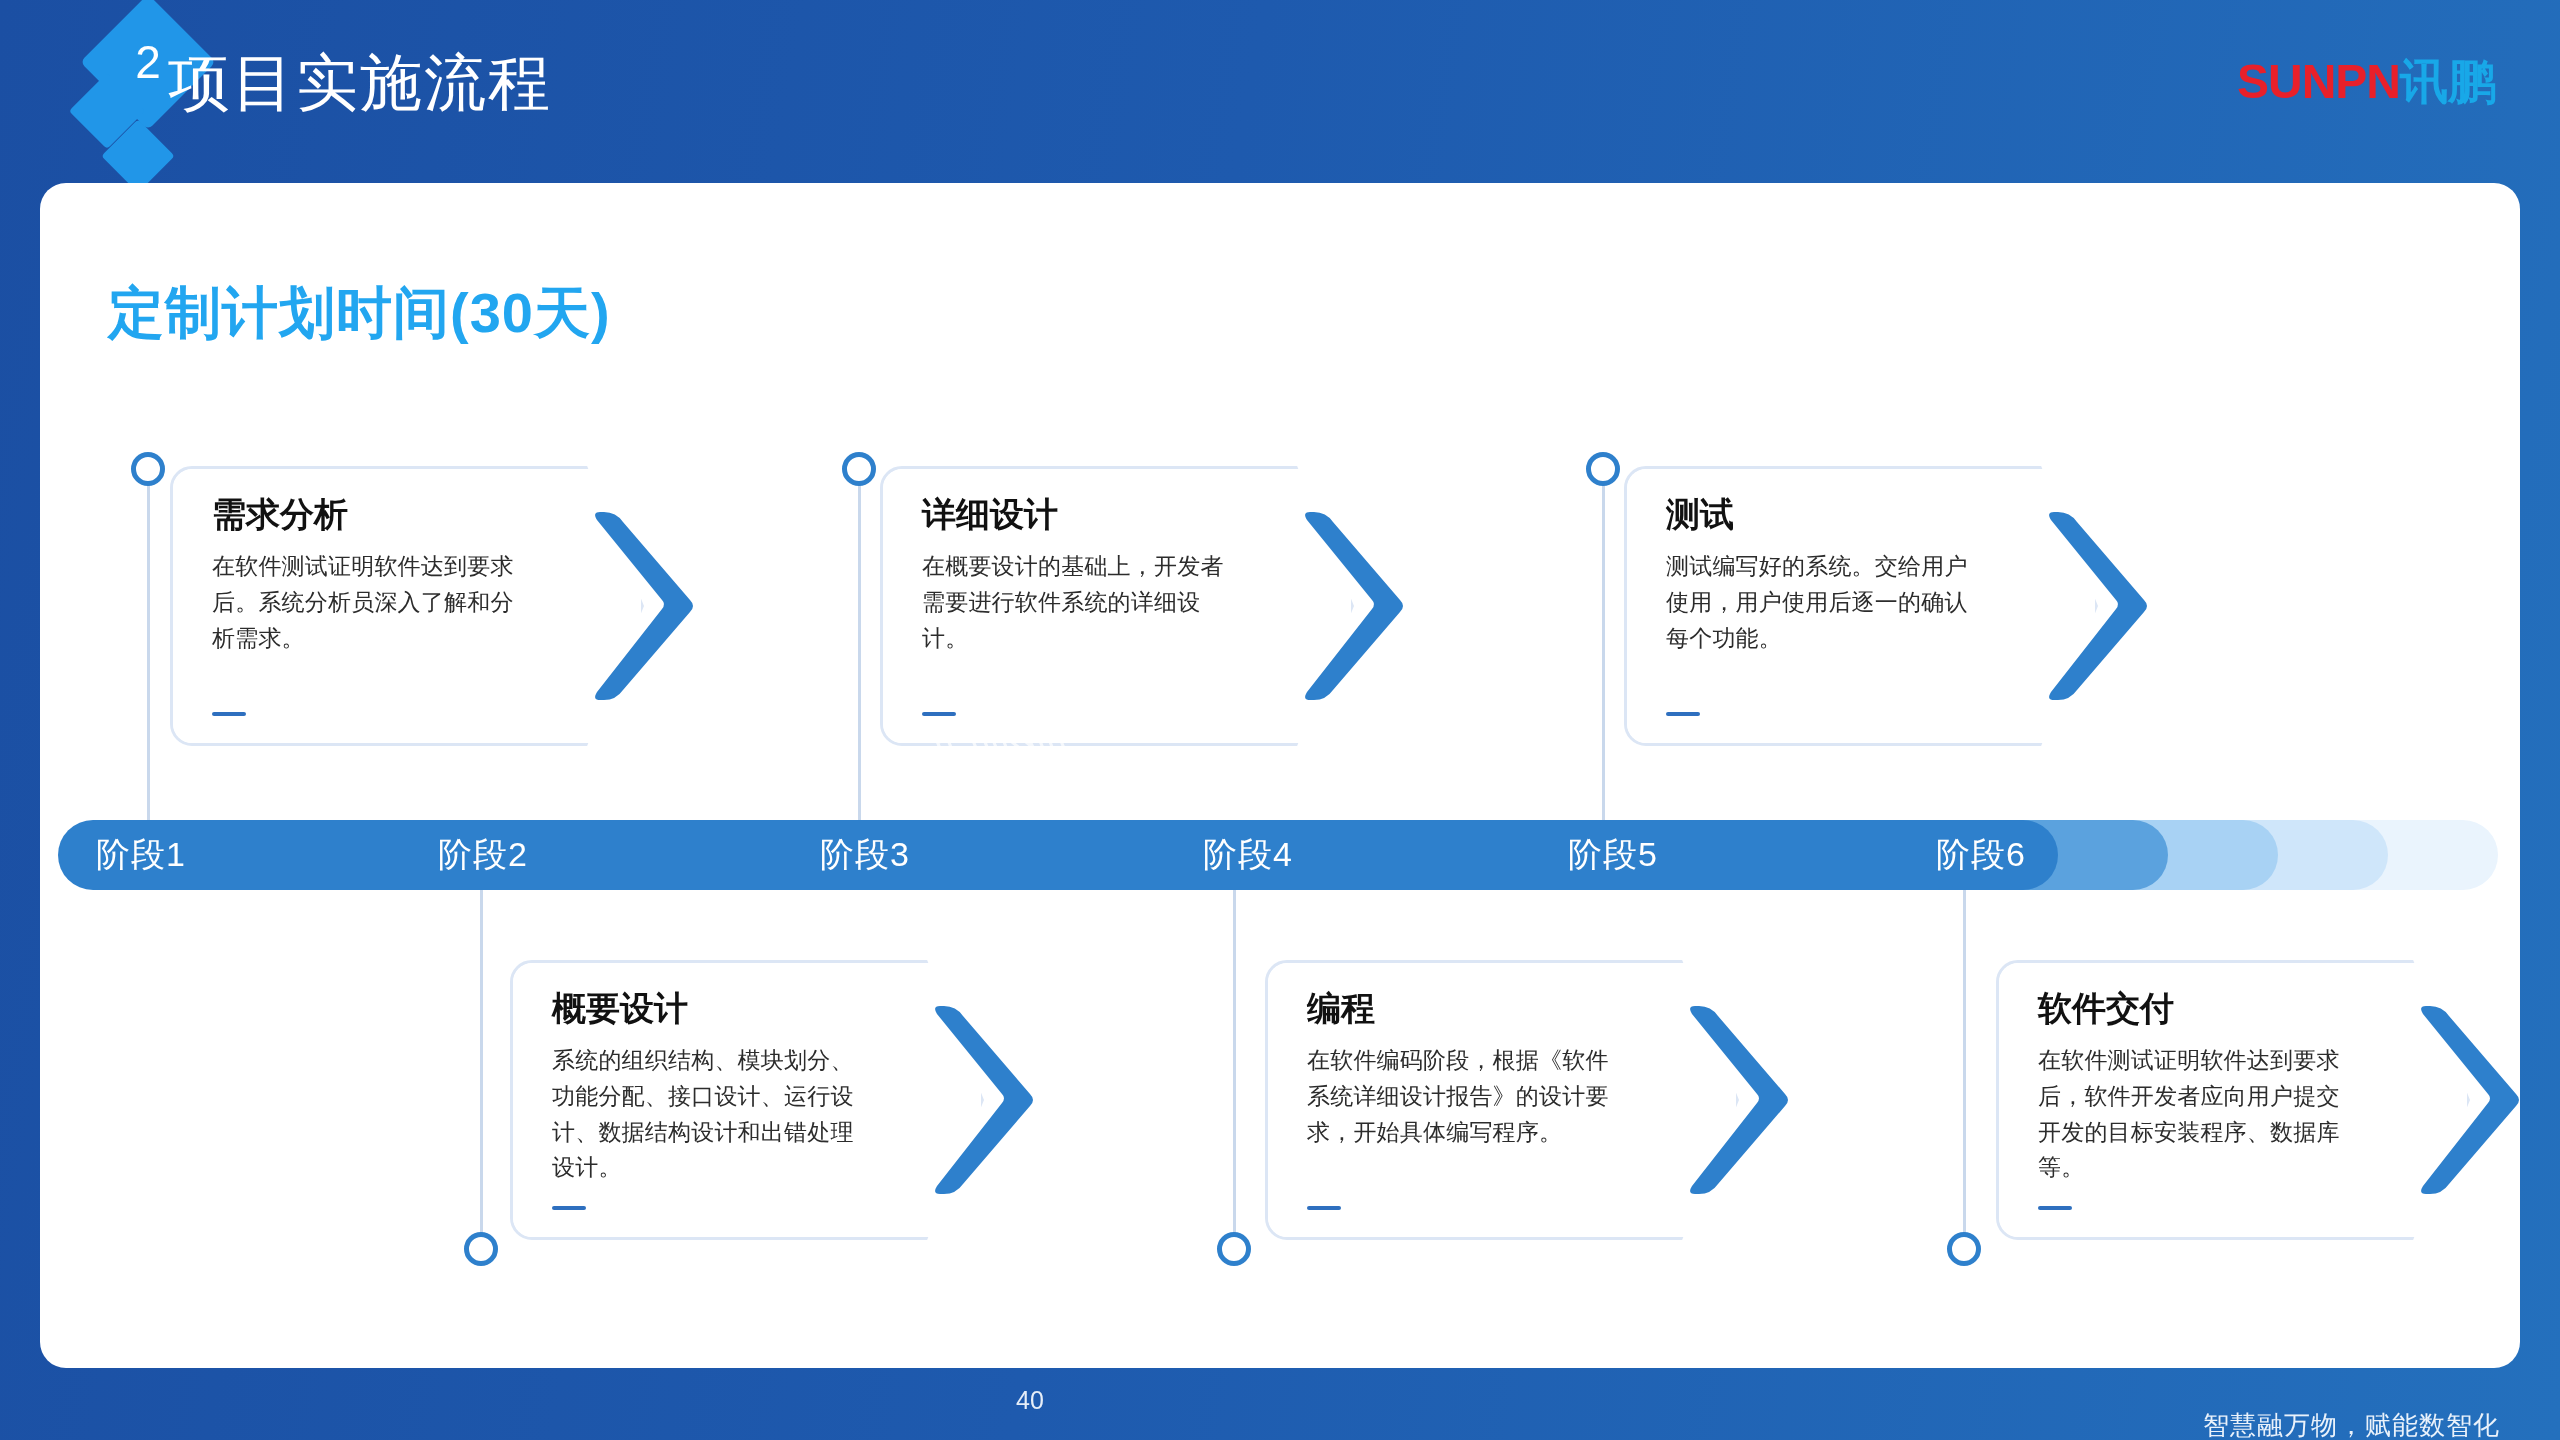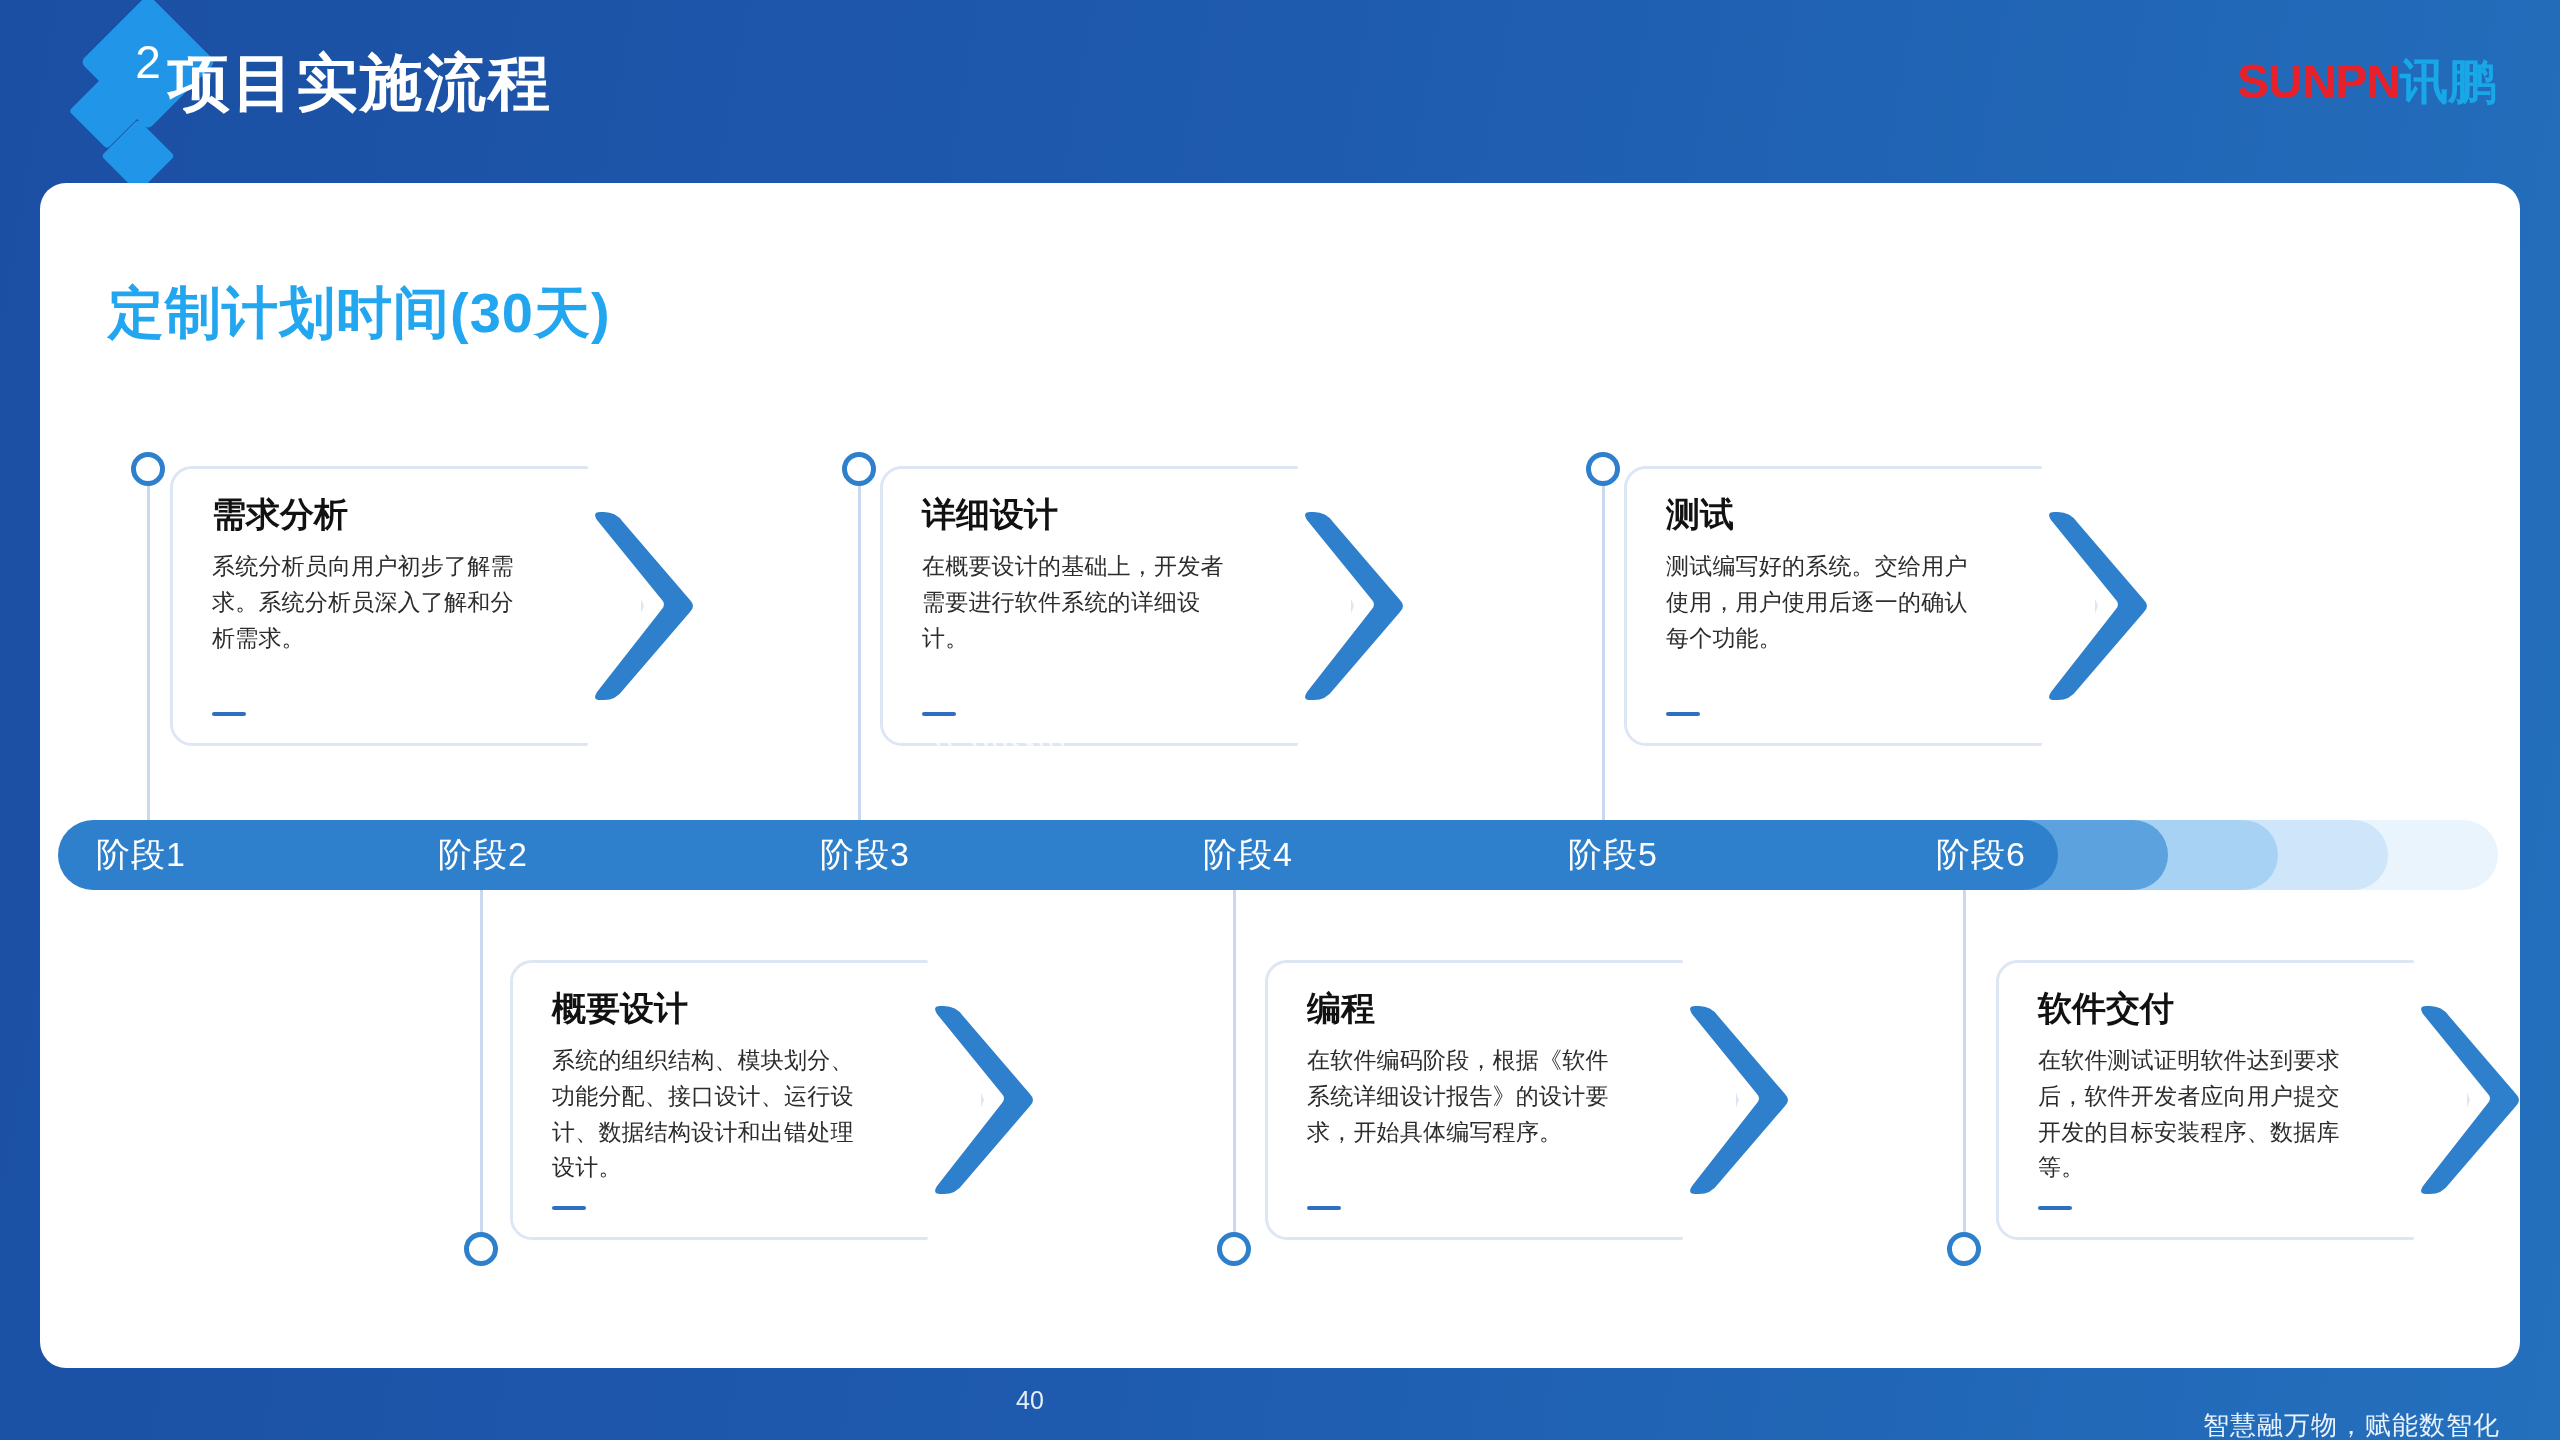--- a/index.html
+++ b/index.html
@@ -16,21 +16,21 @@
   .header{position:absolute;left:0;top:0;width:2560px;height:172px;}
   .diamonds{position:absolute;left:40px;top:0px;width:180px;height:172px;}
   .dia{position:absolute;background:#2196E8;transform:rotate(45deg);}
   .dia.big{left:60px;top:14px;width:96px;height:96px;border-radius:6px;}
   .dia.m1{left:40px;top:84px;width:54px;height:54px;border-radius:4px;}
   .dia.m2{left:72px;top:130px;width:52px;height:52px;border-radius:4px;}
   .dia-num{position:absolute;left:60px;top:14px;width:96px;height:96px;
     display:flex;align-items:center;justify-content:center;
     color:#ffffff;font-size:46px;font-weight:400;line-height:1;z-index:3;}
   .slide-title{position:absolute;left:168px;top:52px;color:#fff;
-    font-size:62px;font-weight:700;letter-spacing:2px;line-height:1;}
+    font-size:62px;font-weight:400;letter-spacing:2px;line-height:1;}
   .brand{position:absolute;right:64px;top:58px;font-size:48px;font-weight:700;
     letter-spacing:-1px;line-height:1;white-space:nowrap;}
   .brand .en{color:#E8202A;}
   .brand .cn{color:#18A8E8;letter-spacing:0px;}
 
   
   .panel{position:absolute;left:40px;top:183px;width:2480px;height:1185px;
     background:#fff;border-radius:26px;overflow:hidden;}
 
   .main-title{position:absolute;left:108px;top:285px;color:#22A6F0;
@@ -124,21 +124,21 @@
   <div class="card" style="left:170px;top:466px;">
     <div class="shell"></div>
     <div class="inner"></div>
     <div class="chev">
       <svg viewBox="0 0 110 204">
           <path d="M10 8 L14 8 Q26 8 33 18 L100 96 Q106 102 100 108 L33 186 Q26 196 14 196 L10 196 Q2 196 7 188 L72 105 Q76 100 72 96 L7 16 Q2 8 10 8 Z" fill="#2E80CC"></path>
         </svg>
     </div>
     <div class="body">
       <h3>需求分析</h3>
-      <p>系统分析员向用户初步了解需求。系统分析员深入了解和分析需求。</p>
+      <p>在软件测试证明软件达到要求后。系统分析员深入了解和分析需求。</p>
     </div>
     <div class="rule"></div>
   </div>
 
   <div class="card" style="left:880px;top:466px;">
     <div class="shell"></div>
     <div class="inner"></div>
     <div class="chev">
       <svg viewBox="0 0 110 204">
           <path d="M10 8 L14 8 Q26 8 33 18 L100 96 Q106 102 100 108 L33 186 Q26 196 14 196 L10 196 Q2 196 7 188 L72 105 Q76 100 72 96 L7 16 Q2 8 10 8 Z" fill="#2E80CC"></path>

